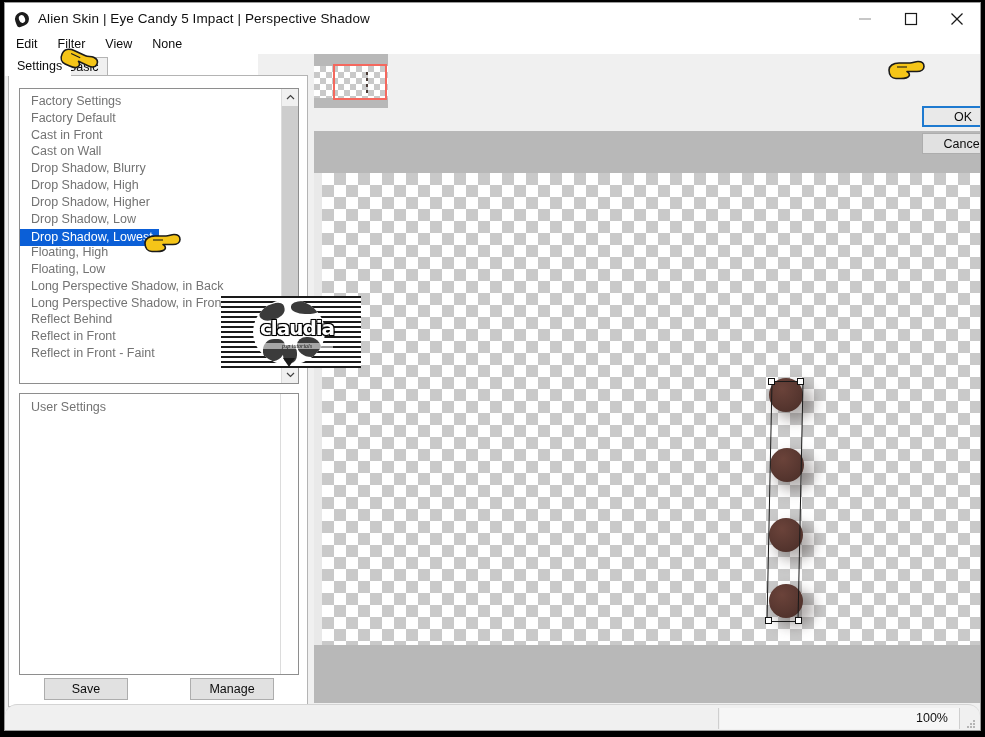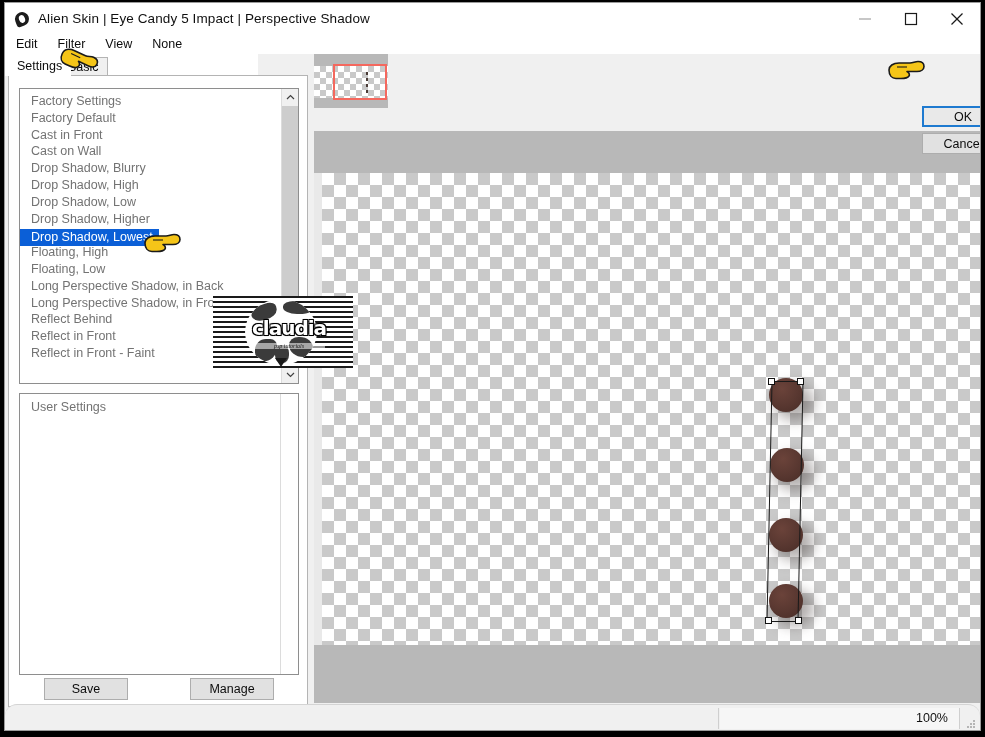--- a/index.html
+++ b/index.html
@@ -181,21 +181,21 @@
   .pbtn {
     width: 84px; height: 22px;
     background: #e1e1e1;
     border: 1px solid #adadad;
     font-size: 12.5px; color: #0c0c0c;
     display: flex; align-items: center; justify-content: center;
   }
 
   
   #watermark {
-    position: absolute; left: 208px; top: 293px;
+    position: absolute; left: 216px; top: 293px;
     width: 140px; height: 72px;
     z-index: 40;
     pointer-events: none;
   }
   #wm-stripes {
     position: absolute; left: 0; top: 0; width: 100%; height: 100%;
     background: repeating-linear-gradient(
       to bottom,
       #1a1a1a 0px, #1a1a1a 2px,
       #ffffff 2px, #ffffff 5px);
@@ -450,22 +450,22 @@
   <div id="leftpanel">
 
     <div id="listbox">
       <div id="listitems">
         <div class="li">Factory Settings</div>
         <div class="li">Factory Default</div>
         <div class="li">Cast in Front</div>
         <div class="li">Cast on Wall</div>
         <div class="li">Drop Shadow, Blurry</div>
         <div class="li">Drop Shadow, High</div>
+        <div class="li">Drop Shadow, Higher</div>
         <div class="li">Drop Shadow, Low</div>
-        <div class="li">Drop Shadow, Higher</div>
         <div class="li-selwrap">
           <span class="li sel">Drop Shadow, Lowest</span>
         </div>
         <div class="li">Floating, High</div>
         <div class="li">Floating, Low</div>
         <div class="li">Long Perspective Shadow, in Back</div>
         <div class="li">Long Perspective Shadow, in Front</div>
         <div class="li">Reflect Behind</div>
         <div class="li">Reflect in Front</div>
         <div class="li">Reflect in Front - Faint</div>

